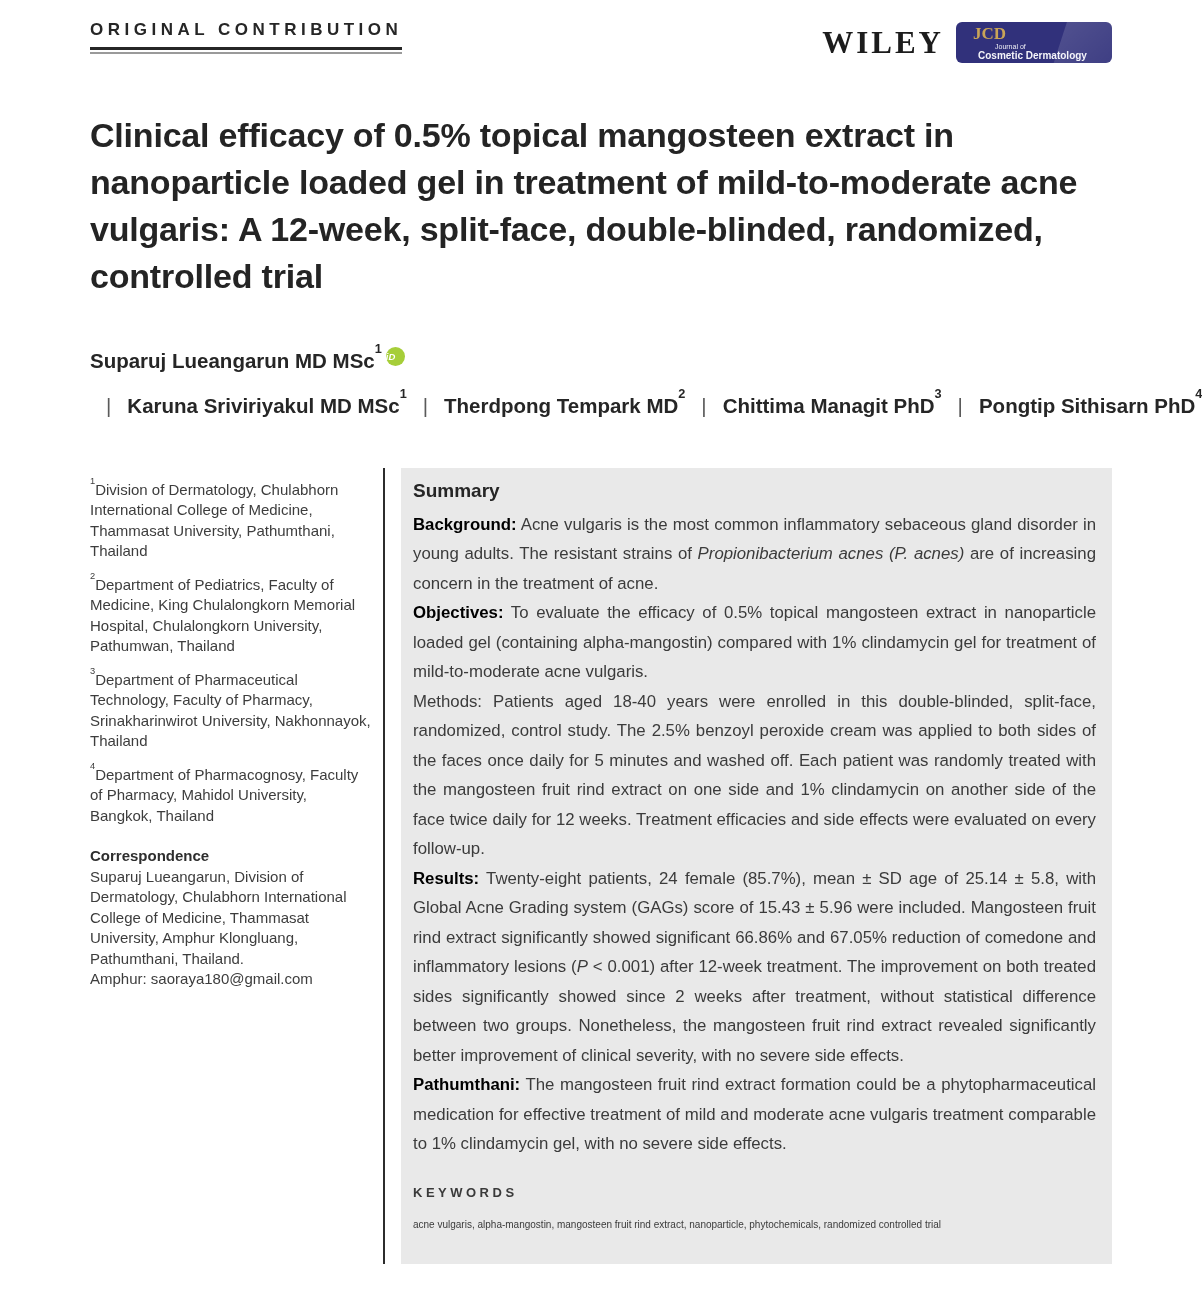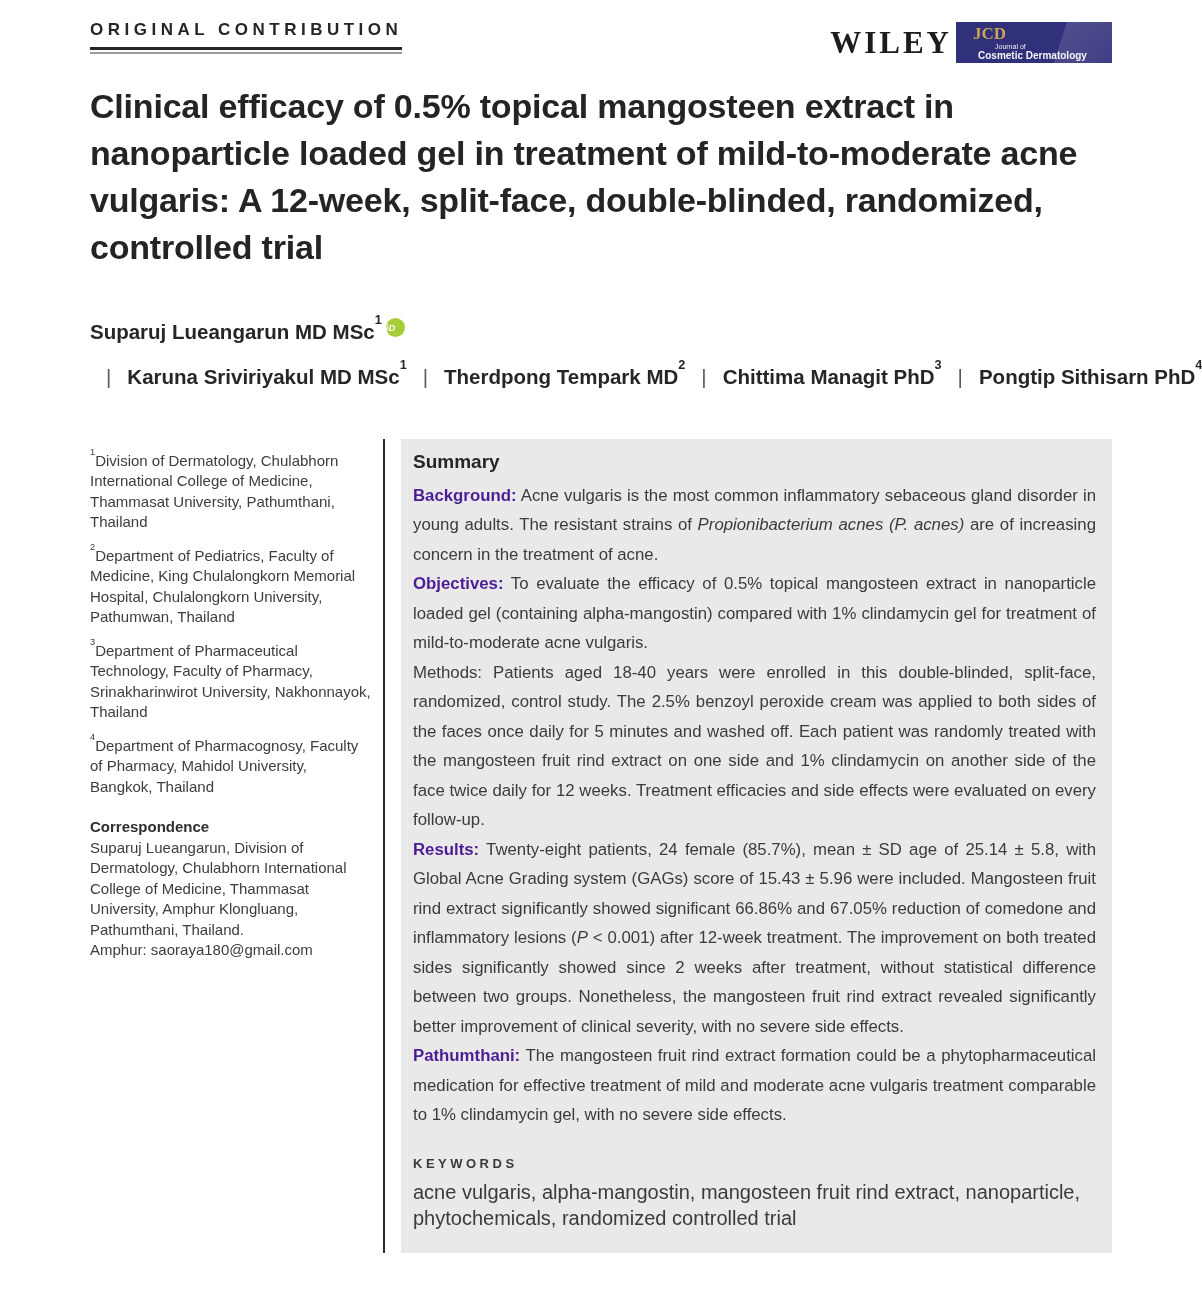--- a/index.html
+++ b/index.html
@@ -12,40 +12,40 @@
     overflow:hidden;
   }
   
   .header-row { display:flex; justify-content:space-between; align-items:flex-start; margin-top:20px; }
   .section-label-wrap { display:inline-block; }
   .section-label {
     font-size:17px; font-weight:bold; letter-spacing:4.5px; color:#262626;
   }
   .rule1 { height:3px; background:#262626; margin-top:7px; }
   .rule2 { height:2px; background:#9a9a9a; margin-top:2px; }
-  .brand-row { display:flex; align-items:center; gap:4px; margin-top:2px; }
+  .brand-row { display:flex; align-items:center; gap:12px; margin-top:2px; }
   .wiley {
     font-family:"Liberation Serif", serif; font-size:31px; font-weight:600;
     letter-spacing:3px; color:#1c1c1c; line-height:40px;
   }
   .jcd-box {
     position:relative; width:156px; height:41px; background:#31317b;
-    overflow:hidden; padding:3px 0 0 17px; flex-shrink:0;
+    overflow:hidden; padding:3px 0 0 17px; flex-shrink:0;border-radius:6px;
   }
   .jcd-box::after {
     content:""; position:absolute; right:-18px; top:-8px; width:70px; height:70px;
     background:linear-gradient(120deg, rgba(255,255,255,0.16), rgba(255,255,255,0.03));
     transform:rotate(18deg);
   }
   .jcd-abbr { font-family:"Liberation Serif", serif; color:#c9a457; font-size:17px; font-weight:bold; line-height:17px; }
   .jcd-line1 { color:#efeff6; font-size:7px; margin:1px 0 0 22px; }
   .jcd-line2 { color:#f4f4fa; font-size:10px; font-weight:bold; margin:0 0 0 5px; }
   
   .title {
-    margin-top:20px; width:1025px;
+    margin-top:49px; width:1025px;
     font-size:34px; line-height:47px; font-weight:bold;
     color:#242424; letter-spacing:-0.2px;
   }
   
   .authors { margin-top:36px; width:1025px; font-size:20.5px; font-weight:bold; color:#262626; line-height:40px; }
   .author { white-space:nowrap; }
   .author sup, .aff sup { font-size:62%; position:relative; top:-0.55em; }
   .author-sep { color:#5a5a5a; font-weight:400; margin:0 16px; }
   .orcid {
     display:inline-block; width:19px; height:19px; border-radius:50%;
@@ -59,23 +59,23 @@
   .aff { margin-bottom:9px;margin-top:8px; }
   .correspondence { margin-top:20px; }
   .corr-heading { font-weight:bold; color:#2e2e2e; }
   .col-divider { width:2px; background:#2c2c2c; flex-shrink:0; }
   .summary-box {
     flex:1; margin-left:16px; background:#e9e9e9;
     padding:12px 16px 22px 12px;
   }
   .summary-heading { font-size:19px; font-weight:bold; color:#262626; margin-bottom:8px; }
   .summary-p { font-size:16.8px; line-height:29.5px; text-align:justify; color:#3b3b3b; }
-  .sec-label-bold { font-weight:bold; color:#4c1d95; }
+  .sec-label-bold { font-weight:bold; color:#000000; }
   .keywords-heading { margin-top:26px; font-size:13px; font-weight:bold; letter-spacing:3.5px; color:#3a3a3a; }
-  .keywords-body { margin-top:8px; font-size:20px; line-height:26px; color:#3b3b3b; }
+  .keywords-body { margin-top:8px; font-size:10px; line-height:34px; color:#3b3b3b; }
 </style>
 </head>
 <body>
 
 <div class="header-row">
   <div class="section-label-wrap">
     <div class="section-label">ORIGINAL CONTRIBUTION</div>
     <div class="rule1"></div>
     <div class="rule2"></div>
   </div>

